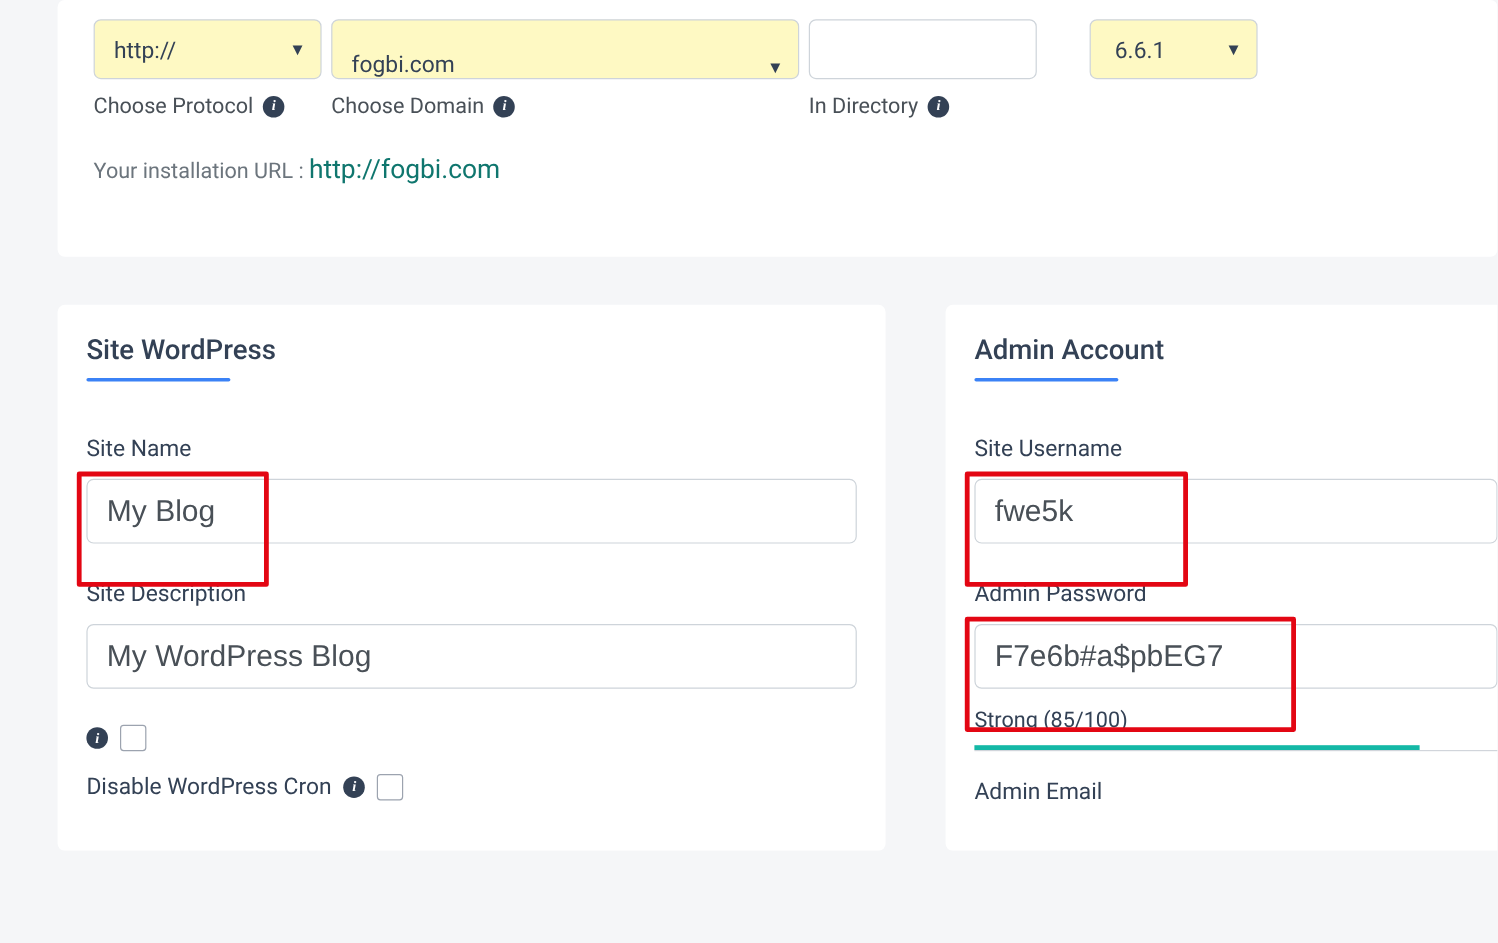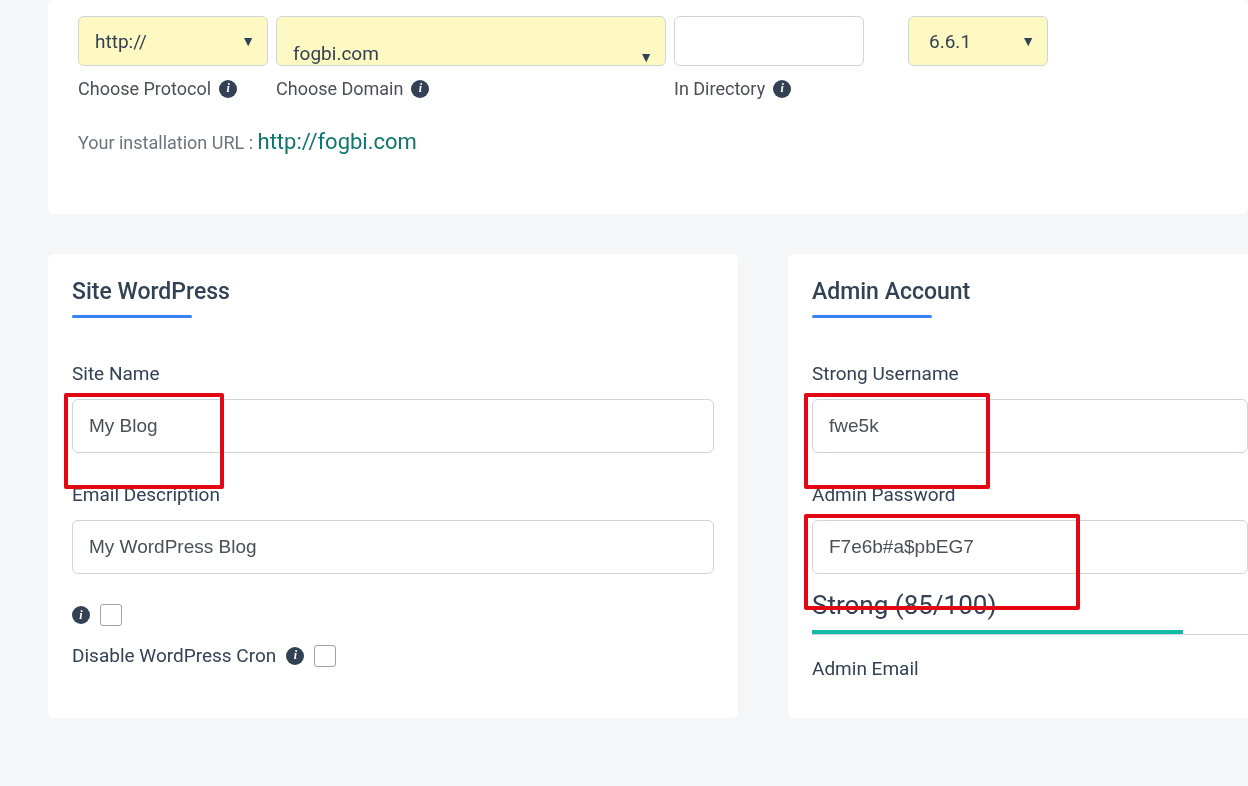--- a/index.html
+++ b/index.html
@@ -128,21 +128,21 @@
       font-size: 19px;
       color: #334155;
       margin-bottom: 14px;
     }
     .text-input {
       width: 100%;
       border: 1px solid #ced4da;
       border-radius: 6px;
       height: 54px;
       padding: 0 16px;
-      font-size: 19px;
+      font-size: 25px;
       color: #495057;
       margin-bottom: 30px;
     }
     .checkbox-row {
       display: flex;
       align-items: center;
       gap: 10px;
       font-size: 19px;
       color: #334155;
       margin-bottom: 18px;
@@ -167,21 +167,21 @@
       bottom: -4px;
       border: 4px solid #e30613;
       border-radius: 2px;
       pointer-events: none;
     }
     .hl-sitename::before { right: auto; width: 152px; top: -6px; bottom: -6px; }
     .hl-username::before { right: auto; width: 178px; top: -6px; bottom: -6px; }
     .hl-password::before { right: auto; width: 268px; top: -6px; bottom: -6px; }
     .hl-email::before { right: auto; width: 258px; top: -6px; bottom: -6px; }
     .strength-label {
-      font-size: 26px;
+      font-size: 18px;
       color: #334155;
       margin-top: -14px;
       margin-bottom: 10px;
     }
     .strength-bar {
       border-bottom: 1px solid #d1d5db;
       position: relative;
       margin-bottom: 14px;
     }
     .strength-fill {
@@ -233,39 +233,39 @@
 
   <div class="card card-left">
     <div class="card-title">Site WordPress</div>
     <div class="title-underline"></div>
 
     <div class="field-label">Site Name</div>
     <div class="highlight-red hl-sitename">
       <input class="text-input" type="text" value="My Blog" style="">
     </div>
 
-    <div class="field-label">Email Description</div>
+    <div class="field-label">Site Description</div>
     <input class="text-input" type="text" value="My WordPress Blog" style="">
 
     <div class="checkbox-row">
       <span class="info-icon">i</span>
       <span class="checkbox-box"></span>
     </div>
     <div class="checkbox-row">
       <span>Disable WordPress Cron</span>
       <span class="info-icon">i</span>
       <span class="checkbox-box"></span>
     </div>
   </div>
 
   <div class="card card-right">
     <div class="card-title">Admin Account</div>
     <div class="title-underline"></div>
 
-    <div class="field-label">Strong Username</div>
+    <div class="field-label">Site Username</div>
     <div class="highlight-red hl-username">
       <input class="text-input" type="text" value="fwe5k" style="">
     </div>
 
     <div class="field-label">Admin Password</div>
     <div class="highlight-red hl-password">
       <input class="text-input" type="text" value="F7e6b#a$pbEG7" style="">
     </div>
     <div class="strength-label">Strong (85/100)</div>
     <div class="strength-bar">

